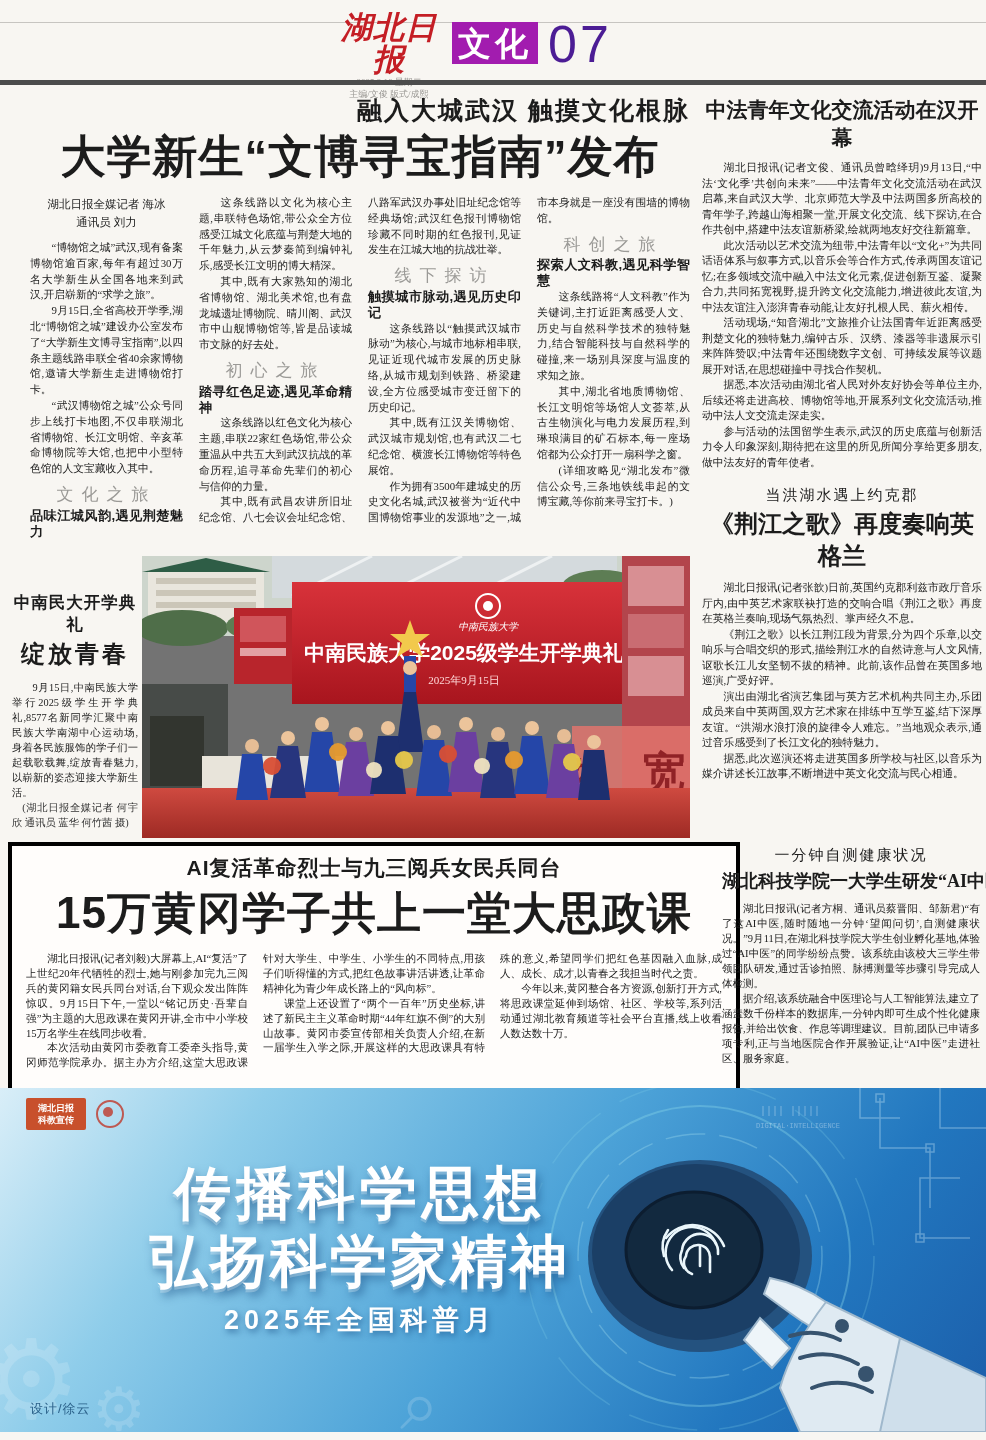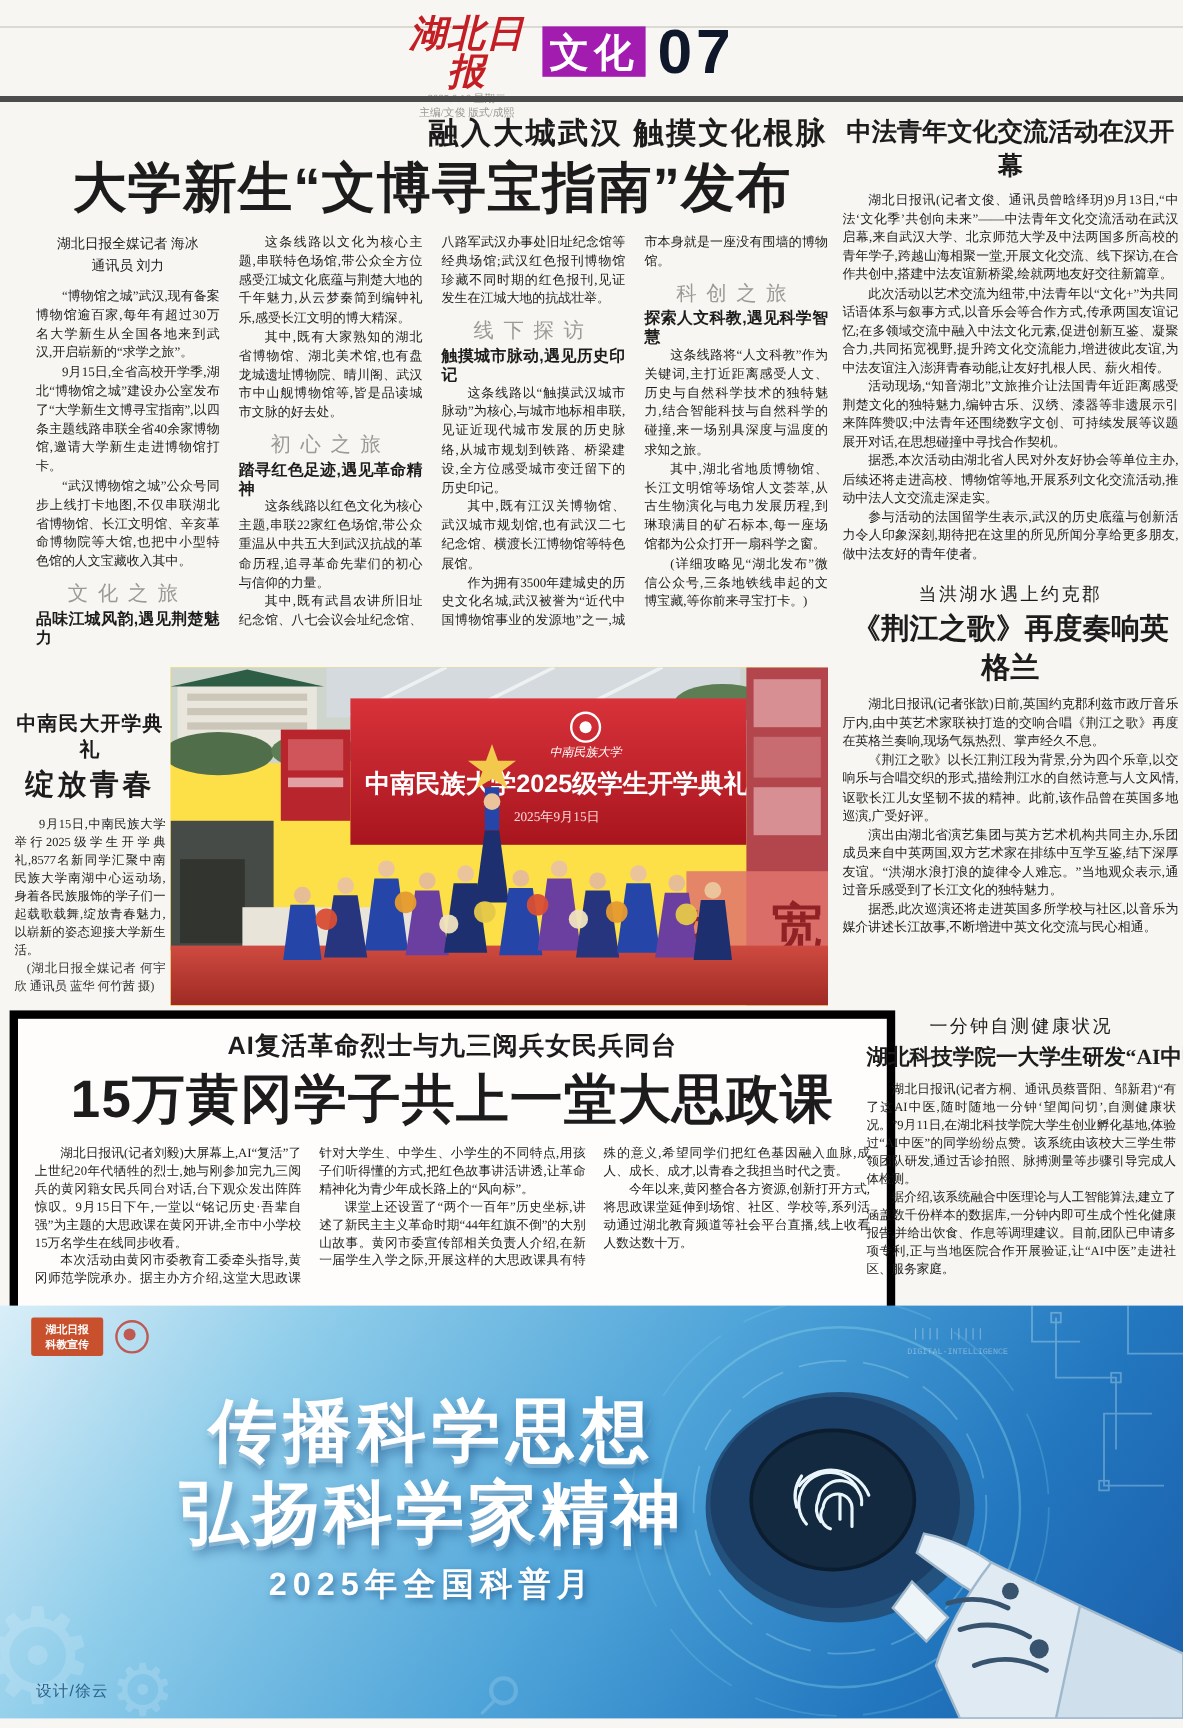--- a/index.html
+++ b/index.html
@@ -7,21 +7,21 @@
          font-family:"Liberation Serif",serif;color:#1c1c1c;overflow:hidden;}
   .sans{font-family:"Liberation Sans",sans-serif;}
   
   .rule-thin{position:absolute;left:0;top:22px;width:986px;height:1px;background:#c7c5c1;}
   .rule-thick{position:absolute;left:0;top:80px;width:986px;height:5px;background:#4c4c4c;}
   .mast-logo-block{position:absolute;left:330px;top:12px;width:118px;text-align:center;}
   .mast-logo{font-size:31px;font-weight:900;font-style:italic;color:#c41e25;letter-spacing:1px;line-height:32px;}
   .mast-date{font-size:9px;color:#9a9894;line-height:12px;}
   .section-box{position:absolute;left:452px;top:22px;width:86px;height:42px;background:#a21caf;
                color:#fff;font-size:33px;font-weight:700;text-align:center;line-height:44px;letter-spacing:4px;}
-  .page-num{position:absolute;left:548px;top:14px;font-size:52px;color:#0f172a;font-weight:700;letter-spacing:3px;}
+  .page-num{position:absolute;left:548px;top:14px;font-size:52px;color:#4c1d95;font-weight:400;letter-spacing:3px;}
   
   .body-txt p{margin:0;text-indent:2em;text-align:justify;}
   
   .main-art{position:absolute;left:30px;top:94px;width:660px;height:458px;}
   .main-kicker{font-size:25px;font-weight:700;text-align:right;letter-spacing:2px;}
   .main-headline{font-size:45px;font-weight:900;text-align:center;letter-spacing:1px;margin-top:4px;line-height:52px;}
   .main-body{margin-top:12px;height:352px;column-count:4;column-gap:16px;overflow:hidden;
              font-size:10.8px;line-height:15.8px;}
   .byline{text-align:center;text-indent:0 !important;font-size:11.5px;line-height:18px;margin-bottom:9px;}
   .sec-head{break-inside:avoid;}
@@ -34,23 +34,23 @@
   .r-art2{position:absolute;left:702px;top:486px;width:280px;height:350px;}
   .r-kicker{font-size:15px;text-align:center;letter-spacing:2px;margin:0 0 3px;}
   .r-art2 h2{margin:0 0 8px;font-size:24px;font-weight:900;text-align:center;}
   
   .l-art{position:absolute;left:12px;top:592px;width:126px;height:244px;}
   .l-art .h1{font-size:16.5px;font-weight:900;text-align:center;letter-spacing:1px;}
   .l-art .h2{font-size:24px;font-weight:900;text-align:center;letter-spacing:3px;margin:2px 0 10px;}
   .l-body{font-size:10.3px;line-height:15px;}
   .l-credit{text-indent:1em !important;color:#333;}
   
-  .photo{position:absolute;left:142px;top:556px;width:548px;height:282px;overflow:hidden;background:#fde047;}
-  
-  .red-box{position:absolute;left:8px;top:842px;width:696px;height:232px;border:7px solid #000000;
+  .photo{position:absolute;left:142px;top:556px;width:548px;height:282px;overflow:hidden;background:#737373;}
+  
+  .red-box{position:absolute;left:8px;top:842px;width:696px;height:232px;border:4px solid #000000;
            background:#fffdfb;padding:8px 14px 6px;box-sizing:content-box;}
   .rb-kicker{font-size:21px;font-weight:700;text-align:center;letter-spacing:1px;}
   .rb-headline{font-size:44px;font-weight:900;text-align:center;letter-spacing:1px;margin-top:2px;}
   .rb-body{margin-top:9px;height:138px;column-count:3;column-gap:15px;overflow:hidden;
            font-size:10.6px;line-height:14.9px;}
   
   .rb-art{position:absolute;left:722px;top:846px;width:258px;height:234px;}
   .rb-art .k{font-size:15px;text-align:center;letter-spacing:2px;}
   .rb-art h2{margin:4px 0 8px;font-size:18px;font-weight:900;text-align:center;white-space:nowrap;}
   .rb-art .r-body{font-size:10.5px;line-height:15px;}

